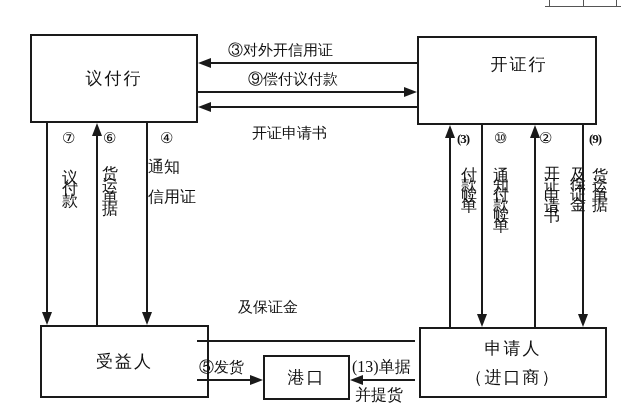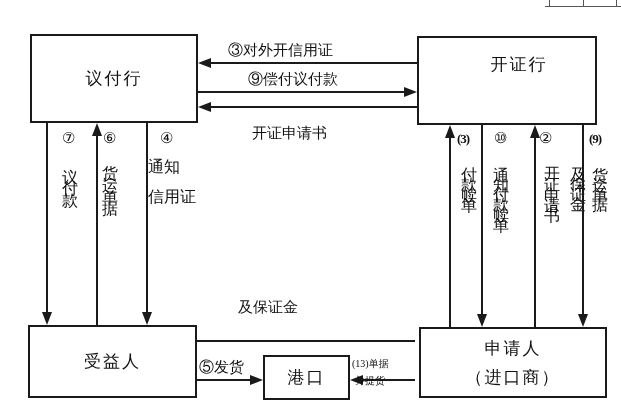--- a/index.html
+++ b/index.html
@@ -13,21 +13,21 @@
     display:flex;flex-direction:column;align-items:center;justify-content:center;
     font-size:17px;line-height:29px;letter-spacing:2px;
   }
   .hline,.vline{position:absolute;background:#1a1a1a;}
   .arr{position:absolute;width:0;height:0;}
   .arr.left {border-top:5px solid transparent;border-bottom:5px solid transparent;border-right:13px solid #1a1a1a;}
   .arr.right{border-top:5px solid transparent;border-bottom:5px solid transparent;border-left:13px solid #1a1a1a;}
   .arr.up   {border-left:5px solid transparent;border-right:5px solid transparent;border-bottom:13px solid #1a1a1a;}
   .arr.down {border-left:5px solid transparent;border-right:5px solid transparent;border-top:13px solid #1a1a1a;}
   .lbl{position:absolute;font-size:15px;white-space:nowrap;}
-  .lbl.small{font-size:10px;}
+  .lbl.small{font-size:16px;}
   .num{position:absolute;font-size:15px;white-space:nowrap;}
   .num.paren{font-size:13px;font-weight:bold;letter-spacing:-1px;}
   .vtext{
     position:absolute;writing-mode:vertical-rl;text-orientation:upright;
     font-size:16px;letter-spacing:12px;white-space:nowrap;
   }
   .vtight{letter-spacing:10px;}
   .twoLine{position:absolute;font-size:16px;line-height:30px;white-space:pre-line;}
   .vcols{position:absolute;display:flex;flex-direction:row;gap:5px;}
   .vcols .vcol{writing-mode:vertical-rl;text-orientation:upright;font-size:16px;letter-spacing:10px;white-space:nowrap;}
@@ -44,21 +44,21 @@
   <div class="artifact" style="left:616px;top:0;width:1px;height:6px;"></div>
 
   <div class="box" style="left:30px;top:34px;width:164px;height:85px;">
     <div>议付行</div>
   </div>
 
   <div class="box" style="left:417px;top:36px;width:176px;height:85px;justify-content:flex-start;padding-top:0;">
     <div style="margin-top:12px;margin-left:24px;">开证行</div>
   </div>
 
-  <div class="box" style="left:28px;top:325px;width:165px;height:69px;gap:12px;">
+  <div class="box" style="left:40px;top:325px;width:165px;height:69px;gap:12px;">
     <div>受益人</div>
   </div>
 
   <div class="box" style="left:419px;top:327px;width:184px;height:67px;">
     <div>申请人</div>
     <div>（进口商）</div>
   </div>
 
   <div class="box" style="left:263px;top:355px;width:83px;height:41px;">
     <div>港口</div>
@@ -118,15 +118,15 @@
   <div class="hline" style="left:197px;top:340px;width:218px;height:2px;"></div>
   <div class="lbl" style="left:238px;top:298px;">及保证金</div>
 
   <div class="hline" style="left:197px;top:379px;width:55px;height:2px;"></div>
   <div class="arr right" style="left:250px;top:375px;"></div>
   <div class="lbl" style="left:199px;top:358px;">⑤发货</div>
 
   <div class="hline" style="left:363px;top:379px;width:52px;height:2px;"></div>
   <div class="arr left" style="left:350px;top:375px;"></div>
   <div class="lbl small" style="left:352px;top:357px;">(13)单据</div>
-  <div class="lbl small" style="left:355px;top:374px;text-align:center;">并提货</div>
+  <div class="lbl small" style="left:355px;top:385px;text-align:center;">并提货</div>
 
 </div>
 
 </body></html>

